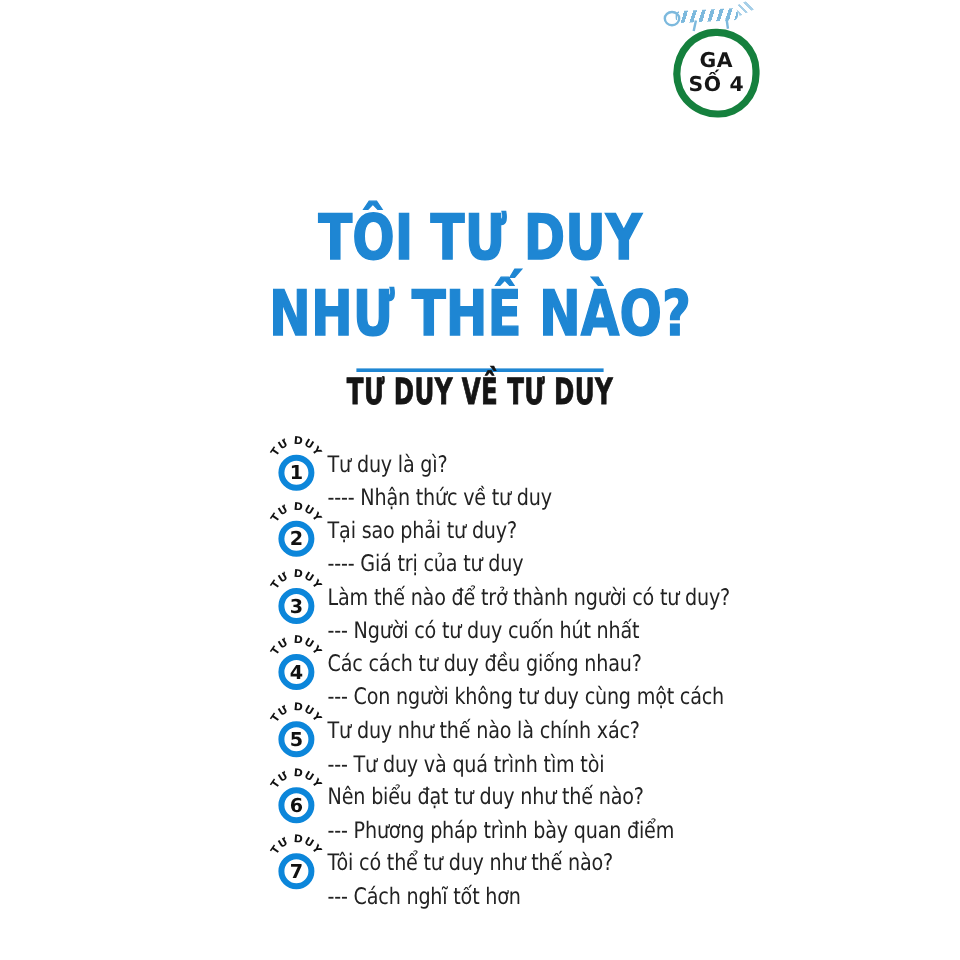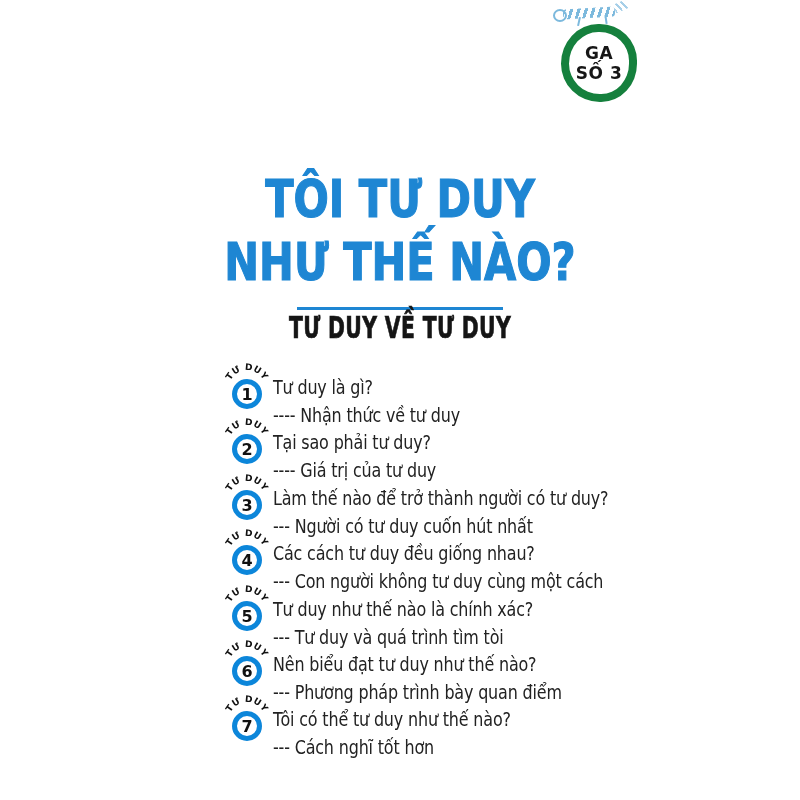--- a/index.html
+++ b/index.html
@@ -15,21 +15,21 @@
   .rope-curl{position:absolute;left:3px;top:9px;width:10px;height:9px;
     border:2px solid #7cb9dd;border-radius:50%;}
   .rope-flick{position:absolute;left:64px;top:2px;width:13px;height:9px;
     background:repeating-linear-gradient(70deg,#a6cfe8 0 2px,rgba(255,255,255,0) 2px 5px);
     transform:rotate(-24deg);}
   .rope-leg1{position:absolute;left:28px;top:17px;width:2px;height:9px;background:#7cb9dd;transform:rotate(12deg);}
   .rope-leg2{position:absolute;left:55px;top:15px;width:2px;height:9px;background:#7cb9dd;transform:rotate(-8deg);}
   
   .ga-badge{
     position:absolute;left:561px;top:24px;width:60px;height:62px;
-    border:8px solid #15803d;border-radius:50% 50% 48% 52% / 52% 48% 50% 50%;
+    border:6px solid #15803d;border-radius:50% 50% 48% 52% / 52% 48% 50% 50%;
     display:flex;flex-direction:column;align-items:center;justify-content:center;
     font-size:17px;font-weight:bold;line-height:20px;color:#161616;letter-spacing:.5px;
   }
   
   .title{
     position:absolute;left:0;top:168px;width:800px;margin:0;text-align:center;
     font-size:52px;line-height:63px;font-weight:bold;color:#1e86d3;
     transform:scaleX(0.8);transform-origin:400px 0;
     -webkit-text-stroke:1.2px #1e86d3;letter-spacing:0px;white-space:nowrap;
   }
@@ -58,21 +58,21 @@
   <div class="doodle">
     <div class="rope-curl"></div>
     <div class="rope-band"></div>
     <div class="rope-flick"></div>
     <div class="rope-leg1"></div>
     <div class="rope-leg2"></div>
   </div>
 
   <div class="ga-badge">
     <div>GA</div>
-    <div>SỐ 3</div>
+    <div>SỐ 4</div>
   </div>
 
   <h1 class="title"><span>TÔI TƯ DUY</span><br><span>NHƯ THẾ NÀO?</span></h1>
   <div class="title-underline"></div>
   <h2 class="subtitle">TƯ DUY VỀ TƯ DUY</h2>
 
   <div class="toc">
 
     <div class="item">
       <svg class="badge" viewBox="0 0 48 50">

